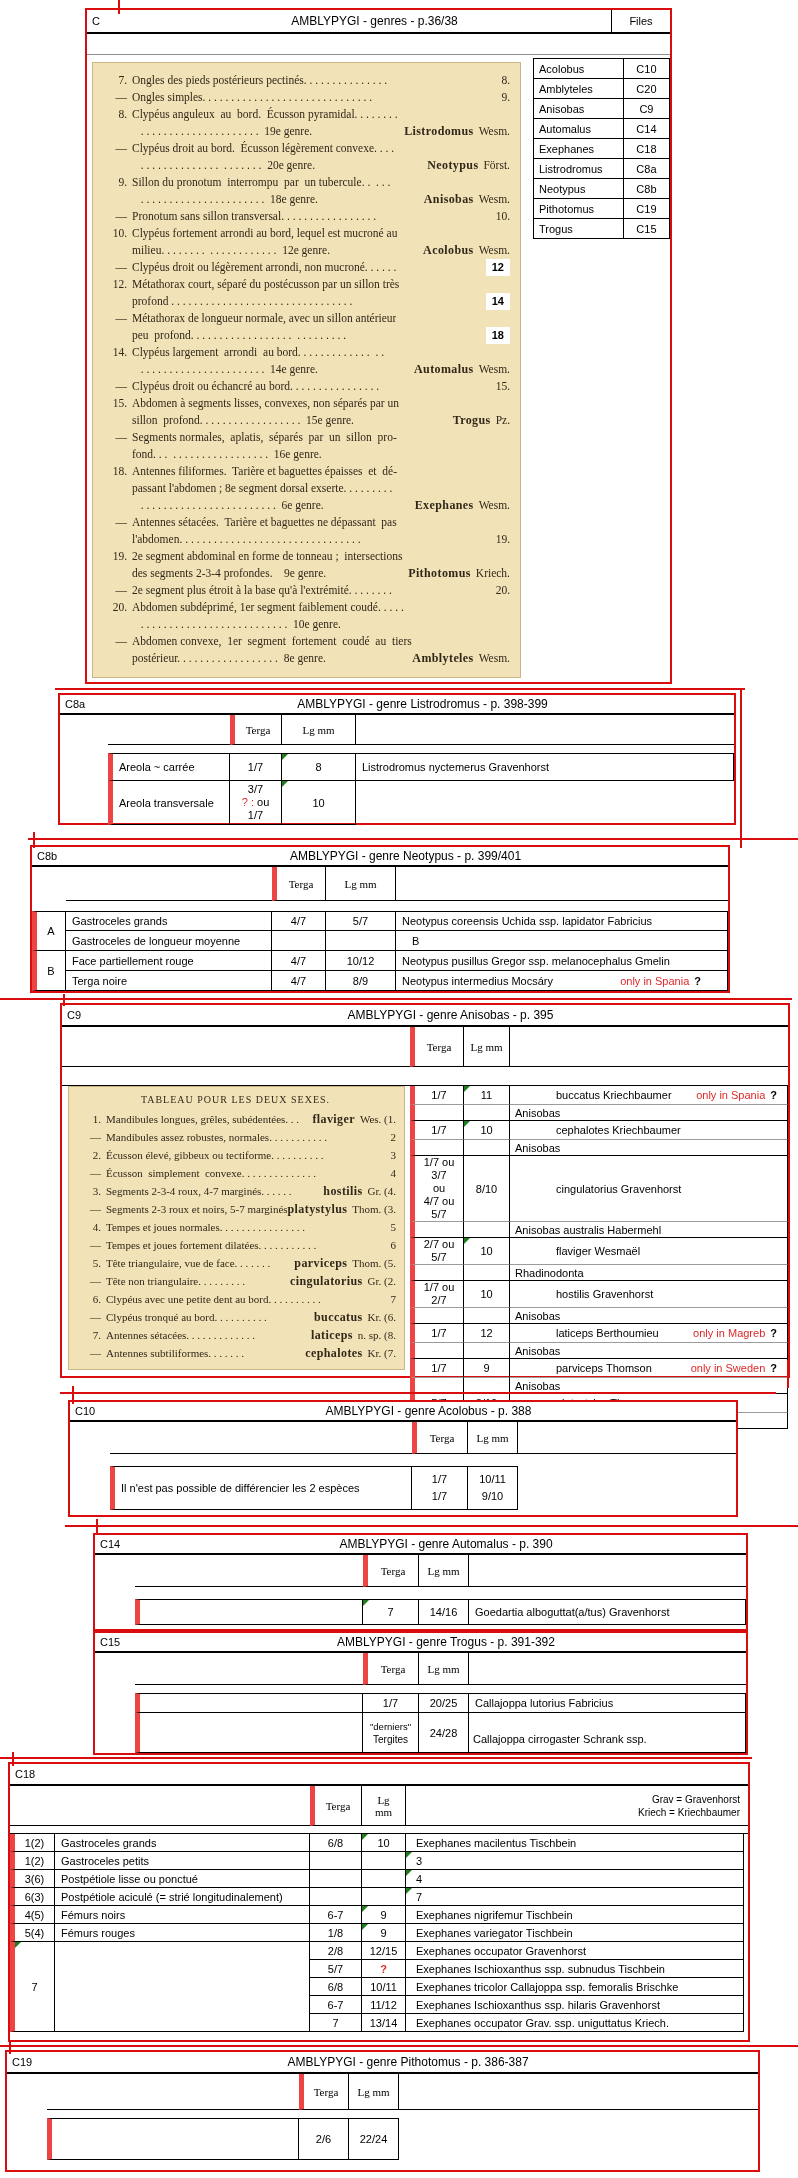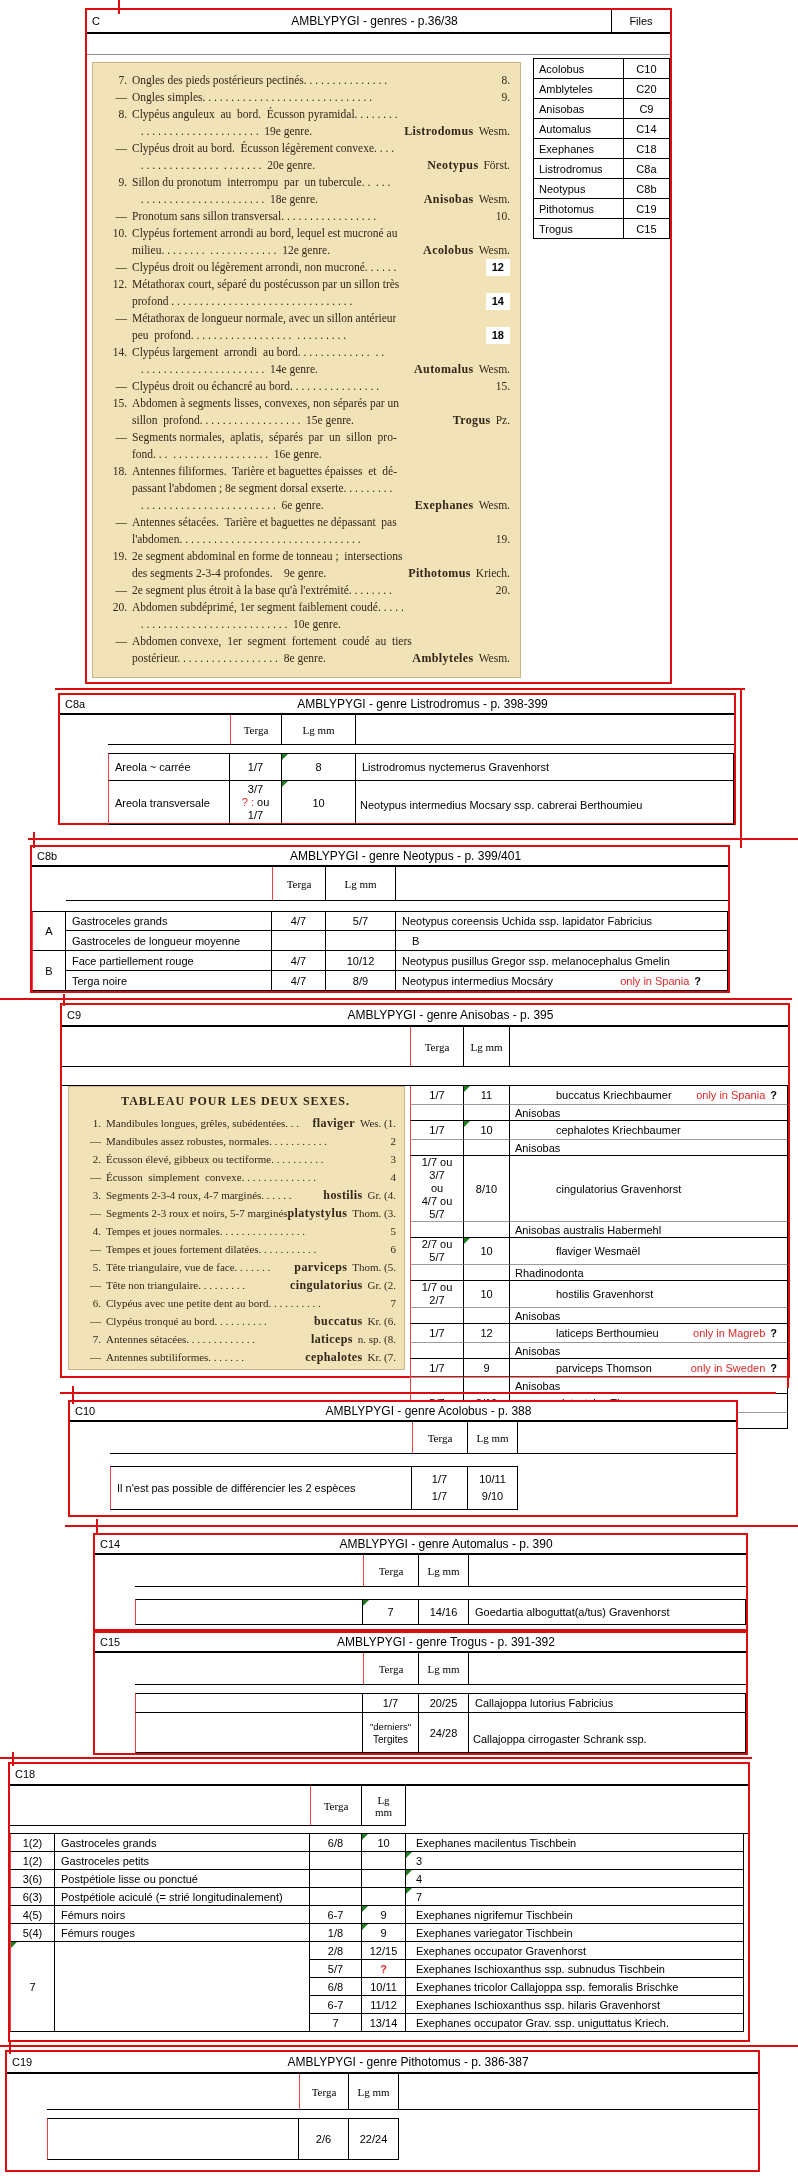--- a/index.html
+++ b/index.html
@@ -10,21 +10,21 @@
   .titlebar{display:flex;align-items:center;height:22px;border-bottom:2px solid #000;
             font-size:12px;box-sizing:border-box}
   .titlebar .code{width:46px;padding-left:5px;font-size:11px}
   .titlebar .title{flex:1;text-align:center;white-space:nowrap}
   .titlebar .filehdr{width:58px;align-self:stretch;border-left:1px solid #000;
             display:flex;align-items:center;justify-content:center;font-size:11px}
   .grid{display:grid;position:absolute;box-sizing:border-box}
   .grid>*{box-sizing:border-box;min-width:0}
   .c{border-right:1px solid #000;border-bottom:1px solid #000;font-size:11px;
      padding:0 4px;display:flex;align-items:center;position:relative;overflow:hidden;white-space:nowrap}
-  .bl{border-left:1px solid #ef4444}
+  .bl{border-left:5px solid #ef4444}
   .bt{border-top:1px solid #000}
   .nb{border:none}
   .hb{border-bottom:1px solid #000;font-size:11px}
   .ctr{justify-content:center;text-align:center}
   .col{flex-direction:column;justify-content:center;line-height:13px}
   .pre{white-space:pre-line;line-height:13px;justify-content:center;text-align:center}
   .blk{display:block;padding:2px 4px;line-height:16px;white-space:pre-line}
   .gb{border-bottom:1px solid #9b9b9b}
   .serif{font-family:"Liberation Serif",serif;font-size:11px}
   .rm{min-height:18px}
@@ -47,21 +47,21 @@
   .sl{display:flex;height:17px;line-height:17px;font-size:11.5px;white-space:pre;overflow:hidden}
   .sl .n{flex:0 0 26px;text-align:right;padding-right:5px}
   .sl .t{flex:0 1 auto;overflow:hidden}
   .sl b{font-size:12px;letter-spacing:.4px}
   .sl .au{padding-left:5px}
   .sl .au:empty,.sl b:empty{display:none;padding:0}
   .sl .bd{background:#fff;color:#000;font-family:"Liberation Sans",sans-serif;
           font-weight:bold;font-size:11px;padding:0 6px;margin-left:8px}
   .sl .bd:empty{display:none;padding:0;margin:0}
   .scan9 .sl{height:18px;line-height:18px;font-size:11px}
-  .scantitle{text-align:center;font-weight:bold;font-size:12px;letter-spacing:1px;margin:1px 0 5px}
+  .scantitle{text-align:center;font-weight:normal;font-size:10px;letter-spacing:1px;margin:1px 0 5px}
   .files{position:absolute;border-collapse:collapse;font-size:11px;background:#fff}
   .files td{border:1px solid #000;height:19px;padding:0 5px}
   .files .fname{width:86px}
   .files .fcode{width:42px;text-align:center}
   .lgd{text-align:right;padding-right:8px;font-size:10px;line-height:13px;width:100%}
 </style>
 </head>
 <body>
 
 <div class="sec" style="left:85px;top:8px;width:587px;height:676px">
@@ -220,24 +220,20 @@
     <div class="c bl dsc">Areola transversale</div>
     <div class="c ctr col">
       <span>3/7</span>
       <span><span class="red">? :</span> <span>ou</span></span>
       <span>1/7</span>
     </div>
     <div class="c ctr">
         <i class="cm"></i>
         <span>10</span>
       </div>
-    <div class="c blk" style="line-height:15px">
-      <div>Neotypus intermedius Mocsary ssp. cabrerai Berthoumieu</div>
-      
-    </div>
   </div>
 </div>
 
 <div class="sec" style="left:30px;top:845px;width:700px;height:148px">
   <div class="titlebar" style="height:20px">
     <div class="code">C8b</div>
     <div class="title">AMBLYPYGI - genre Neotypus - p. 399/401</div>
   </div>
   <div class="grid" style="left:0;right:0;top:20px;grid-template-columns:34px 206px 54px 70px 1fr;grid-template-rows:34px 10px 20px 20px 20px 20px">
     <div class="nb"></div>
@@ -511,20 +507,26 @@
     <div class="code">C18</div>
   </div>
   <div class="grid" style="left:0;right:0;top:22px;grid-template-columns:45px 255px 52px 44px 1fr;grid-template-rows:40px">
     <div class="hb"></div>
     <div class="hb"></div>
     <div class="c bl ctr serif">Terga</div>
     <div class="c ctr serif col" style="line-height:12px">
         <span>Lg</span>
         <span>mm</span>
       </div>
+    <div class="hb" style="display:flex;align-items:center">
+        <div class="lgd">
+          <div>Grav = Gravenhorst</div>
+          <div>Kriech = Kriechbaumer</div>
+        </div>
+      </div>
   </div>
   <div class="hline" style="left:0;top:69px;width:100%"></div>
   <div class="grid" style="left:0;right:4px;top:70px;grid-template-columns:45px 255px 52px 44px 1fr;grid-auto-rows:18px">
     <div style="display:contents">
       
     
         <div class="c bl ctr">1(2)</div>
         <div class="c dsc">Gastroceles grands</div>
         <div class="c ctr">6/8</div>
         <div class="c ctr">

